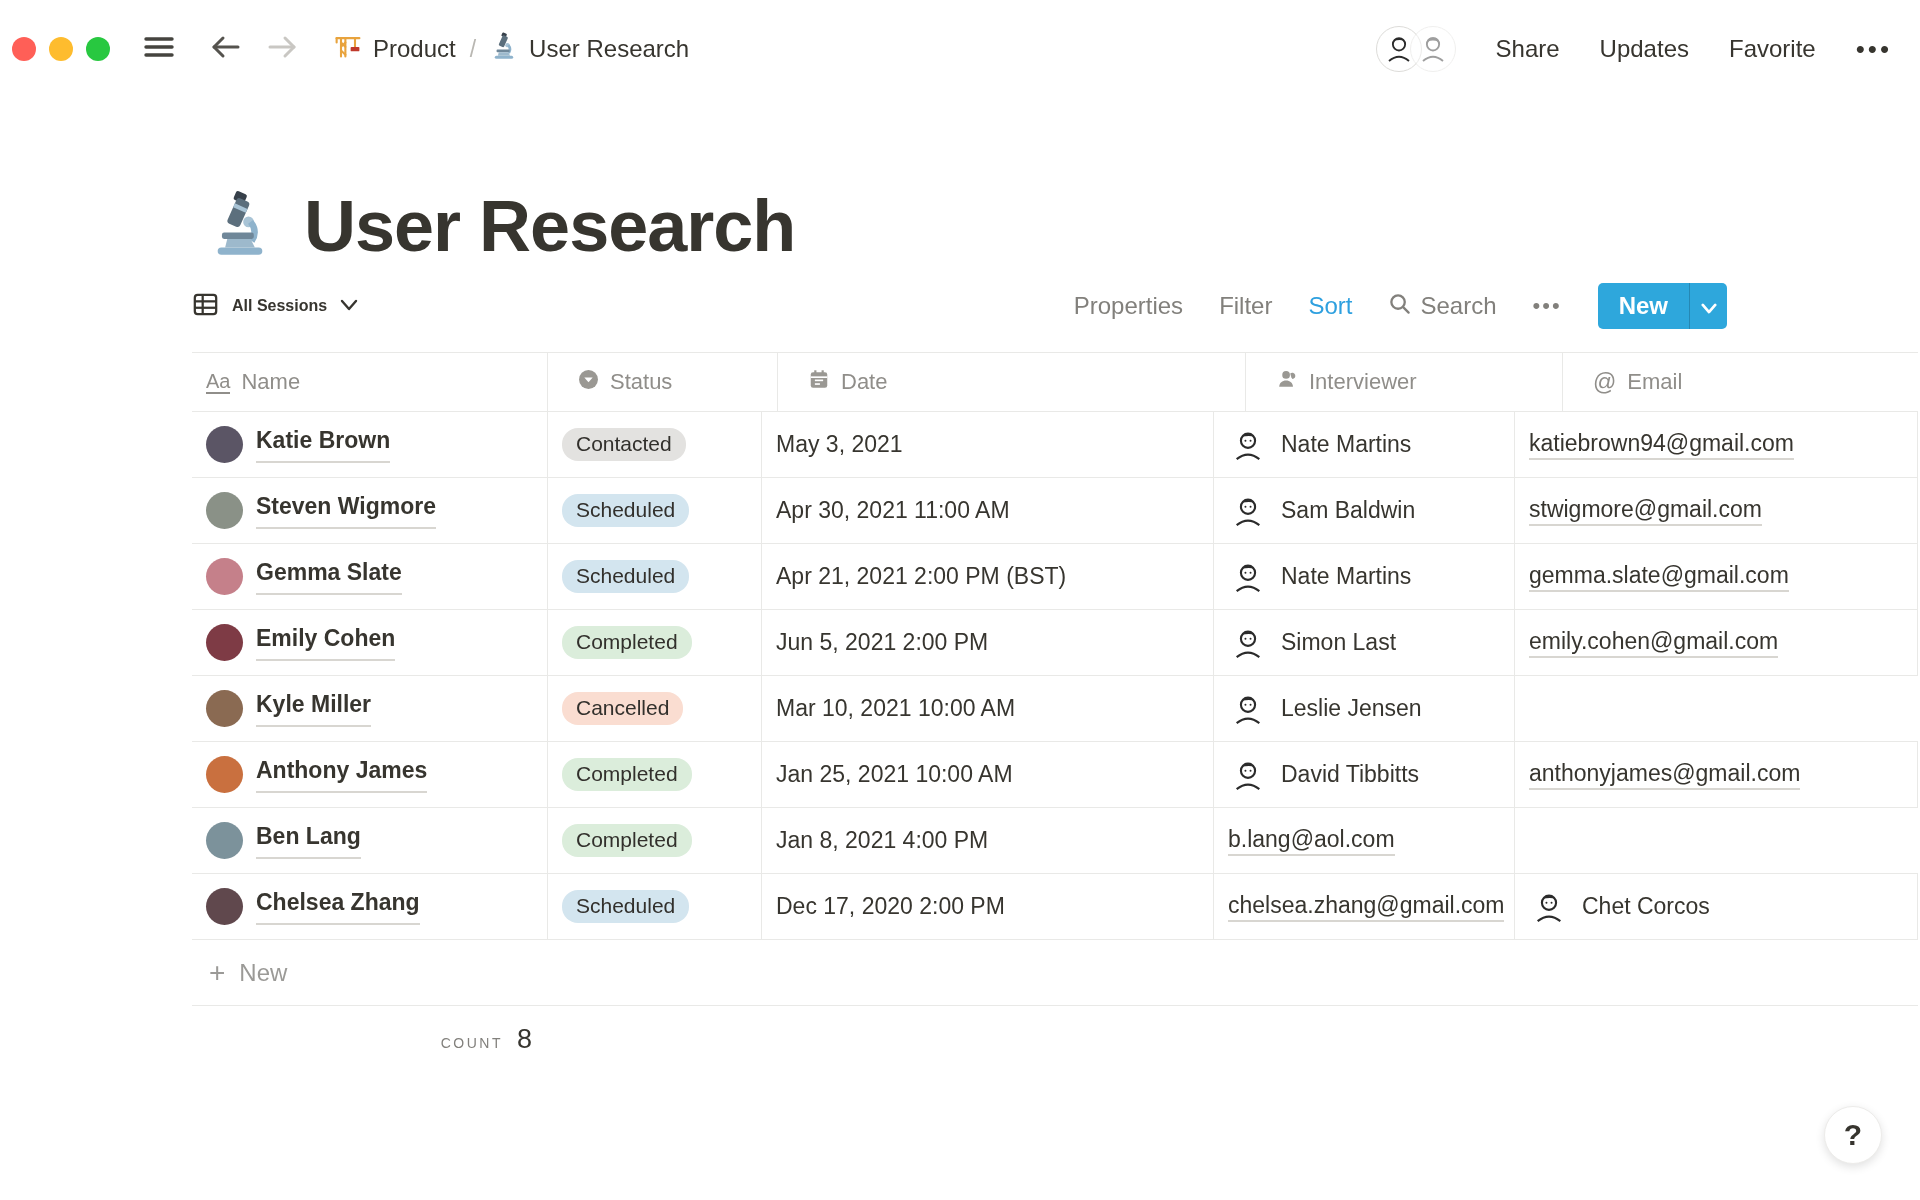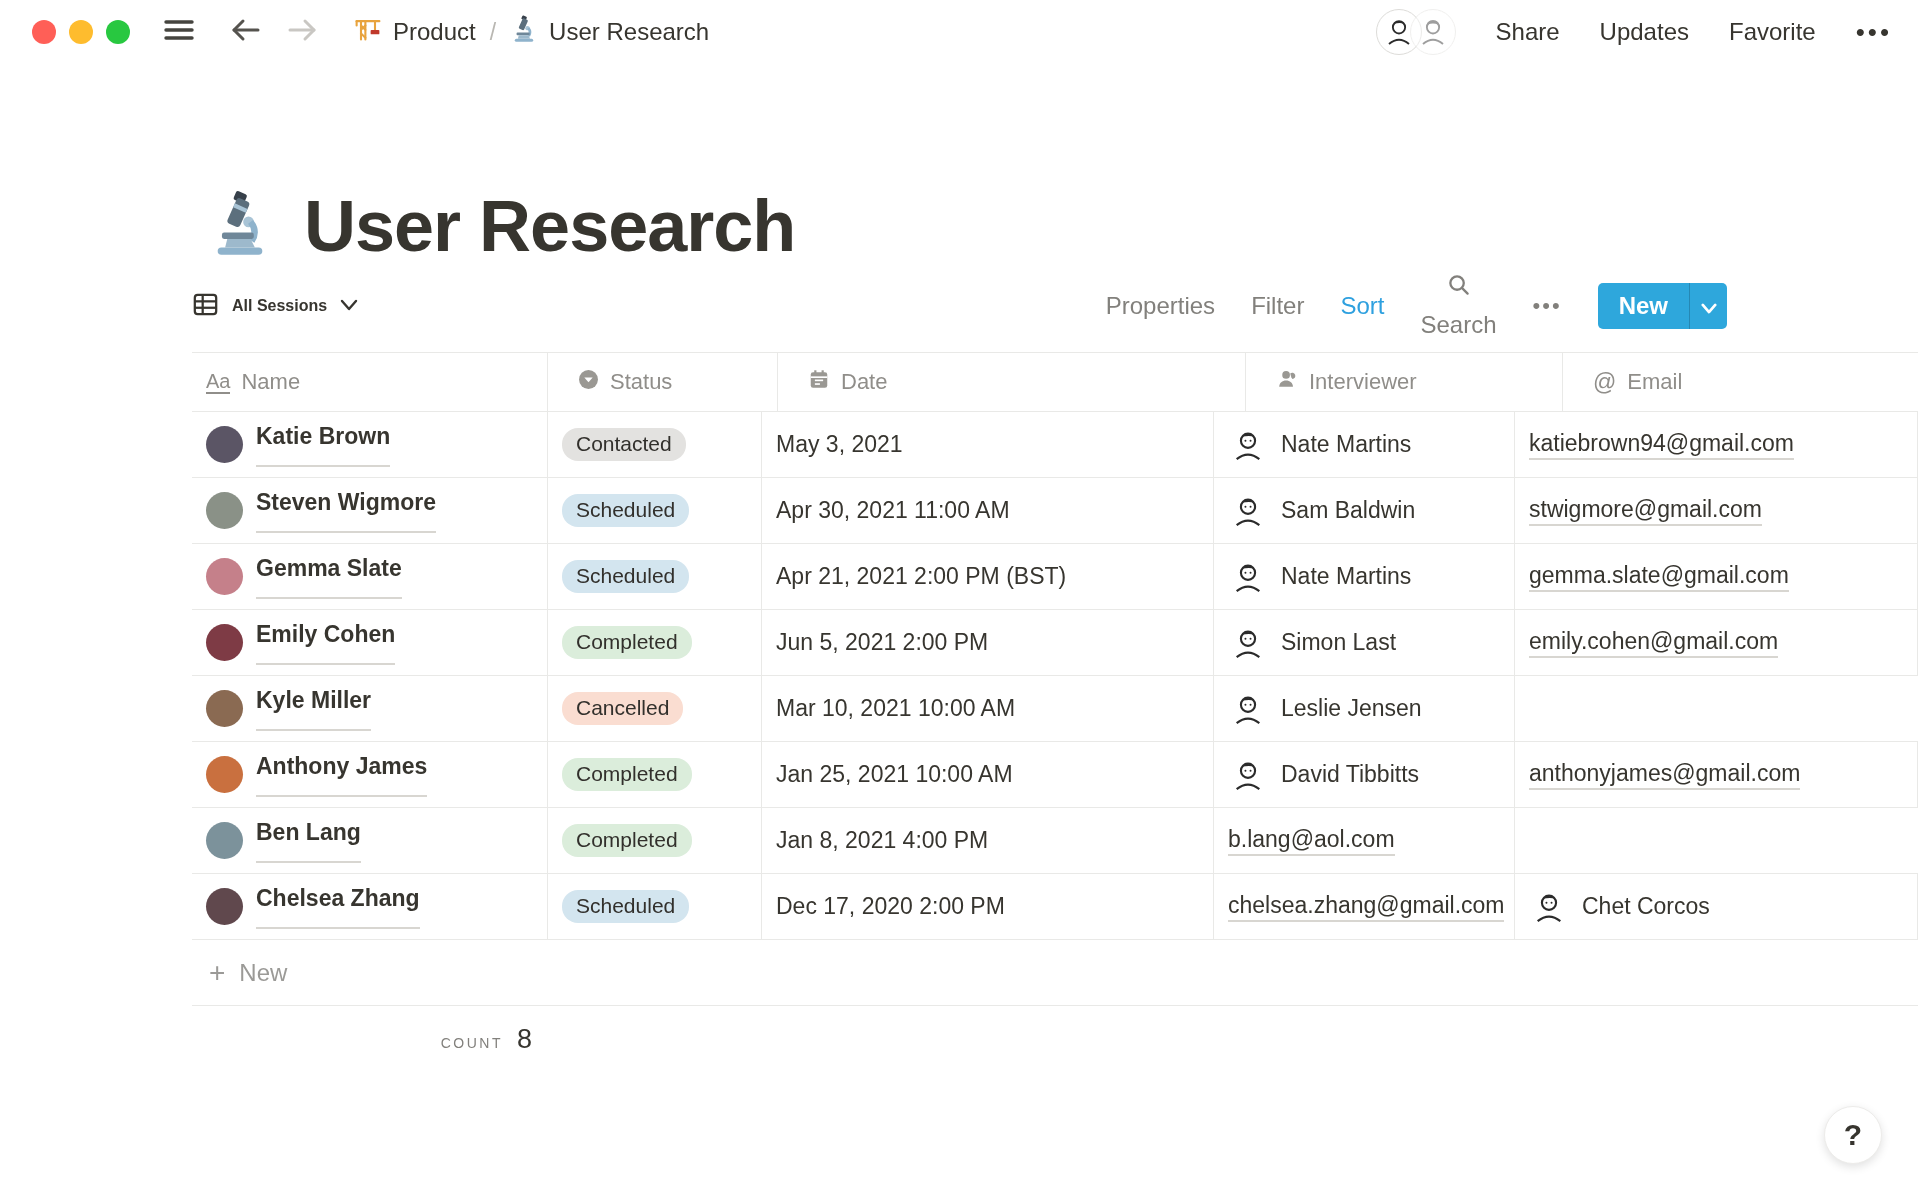--- a/index.html
+++ b/index.html
@@ -3,22 +3,22 @@
 <meta charset="utf-8">
 <style>
   * { box-sizing: border-box; }
   html,body { margin:0; padding:0; }
   body {
     width:1920px; height:1200px; overflow:hidden; position:relative;
     background:#ffffff; color:#37352F;
     font-family:"Liberation Sans","DejaVu Sans",sans-serif;
   }
   
-  .topbar { position:absolute; top:0; left:0; width:100%; height:64px;
-    display:flex; align-items:center; padding:0 28px 0 32px; background:#fff; }
+  .topbar { position:absolute; top:17px; left:0; width:100%; height:64px;
+    display:flex; align-items:center; padding:0 28px 0 12px; background:#fff; }
   .lights { display:flex; gap:13px; align-items:center; }
   .light { width:24px; height:24px; border-radius:50%; cursor:pointer; }
   .tb-icon { display:flex; align-items:center; justify-content:center; cursor:pointer; }
   .hamburger { margin-left:34px; }
   .nav-back { margin-left:36px; }
   .nav-fwd { margin-left:24px; }
   .breadcrumb { display:flex; align-items:center; margin-left:36px; font-size:24px; }
   .crumb { display:flex; align-items:center; gap:11px; cursor:pointer; }
   .crumb-sep { color:#B9B7B2; margin:0 14px; font-size:23px; }
   .topbar-right { margin-left:auto; display:flex; align-items:center; gap:40px; font-size:24px; }
@@ -33,41 +33,41 @@
   .page-head { position:absolute; top:142px; left:206px; display:flex; align-items:center; gap:30px; }
   .page-icon svg { width:68px; height:68px; }
   .page-title { font-size:72px; font-weight:700; letter-spacing:-1px; line-height:1; }
 
   
   .view-bar { position:absolute; top:282px; left:192px; width:1535px; height:48px;
     display:flex; align-items:center; }
   .view-switcher { display:flex; align-items:center; gap:13px; font-size:16px; font-weight:700; cursor:pointer; }
   .vb-right { margin-left:auto; display:flex; align-items:center; gap:36px; font-size:24px; color:#82807C; }
   .vb-item { cursor:pointer; }
-  .vb-search { display:flex; gap:9px; align-items:center; cursor:pointer;flex-direction:column; }
+  .vb-search { display:flex; gap:9px; align-items:center; cursor:pointer; }
   .vb-dots { letter-spacing:2px; font-size:22px; cursor:pointer; }
   .new-btn { display:flex; border-radius:5px; overflow:hidden; color:#fff;
     font-weight:600; font-size:24px; height:46px; cursor:pointer; background:#2EA7DC; }
   .new-btn-main { padding:0 21px; display:flex; align-items:center; }
   .new-btn-arrow { width:38px; display:flex; align-items:center; justify-content:center;
     border-left:1px solid rgba(0,0,0,0.18); cursor:pointer; }
 
   
   .table { position:absolute; top:352px; left:192px; width:1726px; }
   .grid-cols { display:grid; grid-template-columns:356px 214px 452px 301px 403px; }
   .thead { border-top:1px solid #E9E9E7; border-bottom:1px solid #E9E9E7;
     height:60px; color:#908E8A; font-size:22px;gap:16px; }
   .th { display:flex; align-items:center; gap:11px; padding-left:14px;
     border-right:1px solid #E9E9E7; cursor:pointer; }
   .tr { height:66px; border-bottom:1px solid #E9E9E7; font-size:23px; }
   .td { display:flex; align-items:center; padding-left:14px; border-right:1px solid #E9E9E7;
     overflow:hidden; cursor:pointer; }
   .td-name { gap:13px; }
   .avatar { width:37px; height:37px; border-radius:50%; flex:none; }
-  .name-text { font-weight:600; border-bottom:2px solid #D8D6D1; padding-bottom:15px; white-space:nowrap; }
+  .name-text { font-weight:600; border-bottom:2px solid #D8D6D1; padding-bottom:7px; white-space:nowrap; }
   .badge { padding:4px 14px 5px; border-radius:16px; font-size:21px; color:#32302C; white-space:nowrap; }
   .td-interviewer { gap:13px; }
   .sketch-avatar { width:40px; height:40px; border-radius:50%; flex:none; background:#fff;
     display:flex; align-items:center; justify-content:center; overflow:hidden; }
   .email-text { border-bottom:2px solid #D8D6D1; padding-bottom:1px; white-space:nowrap; }
   .new-row { height:66px; display:flex; align-items:center; gap:14px; padding-left:17px;
     color:#9B9A97; font-size:24px; border-bottom:1px solid #E9E9E7; cursor:pointer; }
   .plus-glyph { font-size:28px; line-height:1; color:#9B9A97; }
   .count-row { width:356px; display:flex; justify-content:flex-end; align-items:baseline;
     gap:14px; padding:18px 16px 0 0; cursor:pointer; }

